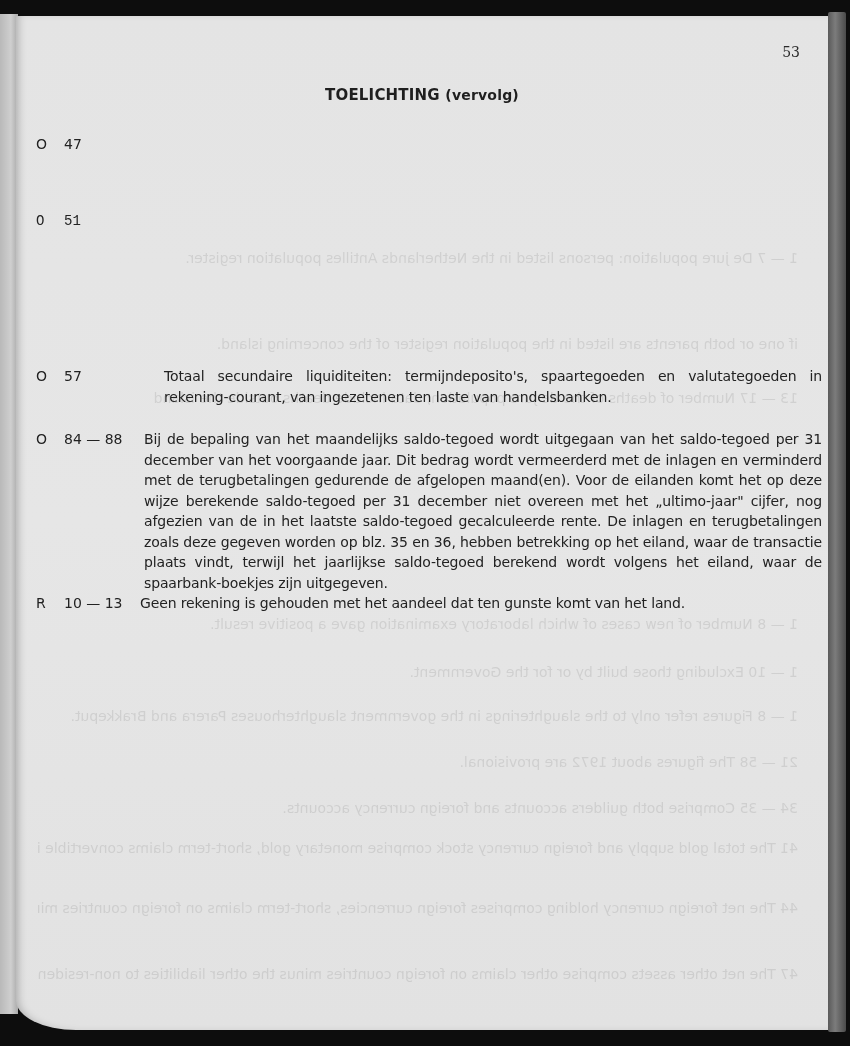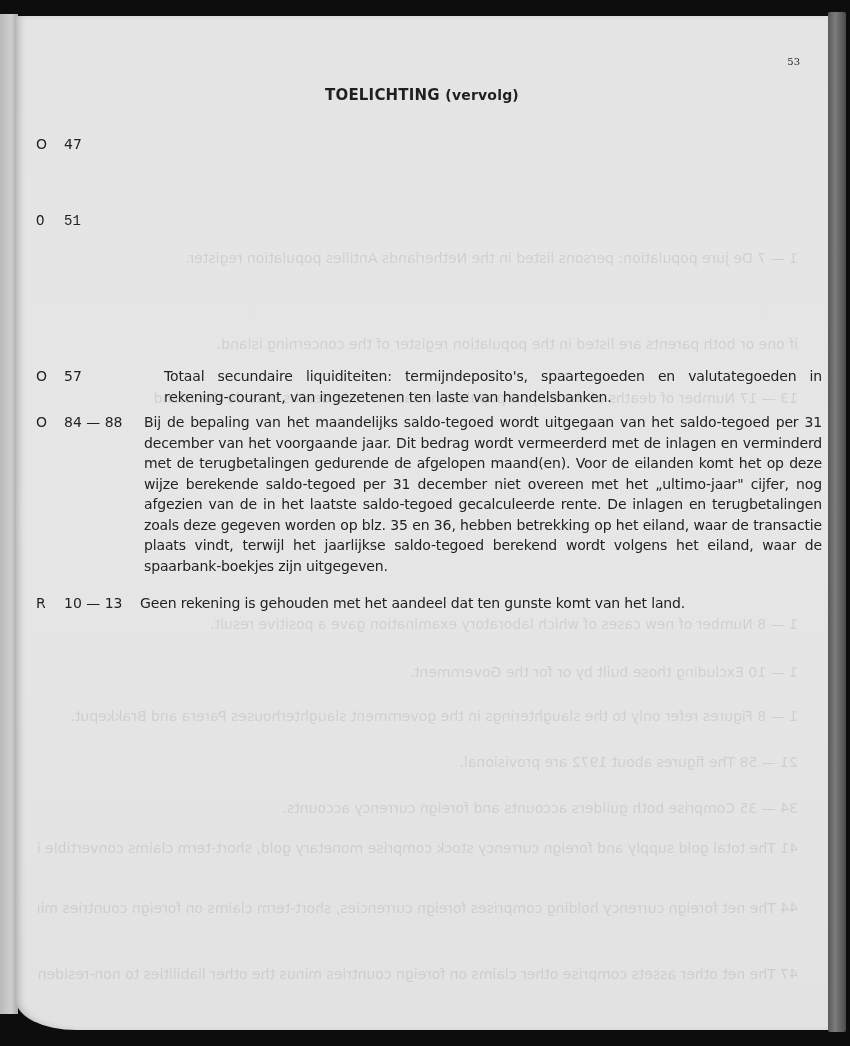--- a/index.html
+++ b/index.html
@@ -37,23 +37,23 @@
     .page {
       position: absolute;
       left: 16px; top: 16px;
       width: 812px; height: 1014px;
       background: linear-gradient(180deg, #e4e4e4 0%, #e6e6e6 50%, #e2e2e2 100%);
       border-bottom-left-radius: 60px 30px;
       box-shadow: inset 6px 0 8px -4px rgba(0,0,0,0.25);
     }
     .page-number {
       position: absolute;
-      right: 28px; top: 40px;
+      right: 28px; top: 28px;
       font-family: "DejaVu Serif", serif;
-      font-size: 10px;
+      font-size: 14px;
       color: #2a2a2a;
     }
     .heading {
       position: absolute;
       left: 0; right: 0; top: 70px;
       text-align: center;
       font-size: 15px;
       font-weight: bold;
       color: #1f1f1f;
       letter-spacing: 0.2px;
@@ -130,21 +130,21 @@
     <div class="note" style="top:195px;font-family:Liberation Mono, monospace;">
       <div class="ref"><span class="code">O</span><span>51</span></div>
     </div>
 
 
     <div class="note" style="top:350px;">
       <div class="ref"><span class="code">O</span><span>57</span></div>
       <div class="text">Totaal secundaire liquiditeiten: termijndeposito's, spaartegoeden en valutategoeden in rekening-courant, van ingezetenen ten laste van handelsbanken.</div>
     </div>
 
-    <div class="note narrow" style="top:396px;">
+    <div class="note narrow" style="top:413px;">
       <div class="ref"><span class="code">O</span><span>84 — 88</span></div>
       <div class="text">Bij de bepaling van het maandelijks saldo-tegoed wordt uitgegaan van het saldo-tegoed per 31 december van het voorgaande jaar. Dit bedrag wordt vermeerderd met de inlagen en verminderd met de terugbetalingen gedurende de afgelopen maand(en). Voor de eilanden komt het op deze wijze berekende saldo-tegoed per 31 december niet overeen met het „ultimo-jaar" cijfer, nog afgezien van de in het laatste saldo-tegoed gecalculeerde rente. De inlagen en terugbetalingen zoals deze gegeven worden op blz. 35 en 36, hebben betrekking op het eiland, waar de transactie plaats vindt, terwijl het jaarlijkse saldo-tegoed berekend wordt volgens het eiland, waar de spaarbank-boekjes zijn uitgegeven.</div>
     </div>
 
     <div class="note r" style="top:577px;">
       <div class="ref"><span class="code">R</span><span>10 — 13</span></div>
       <div class="text">Geen rekening is gehouden met het aandeel dat ten gunste komt van het land.</div>
     </div>
   </div>
 

